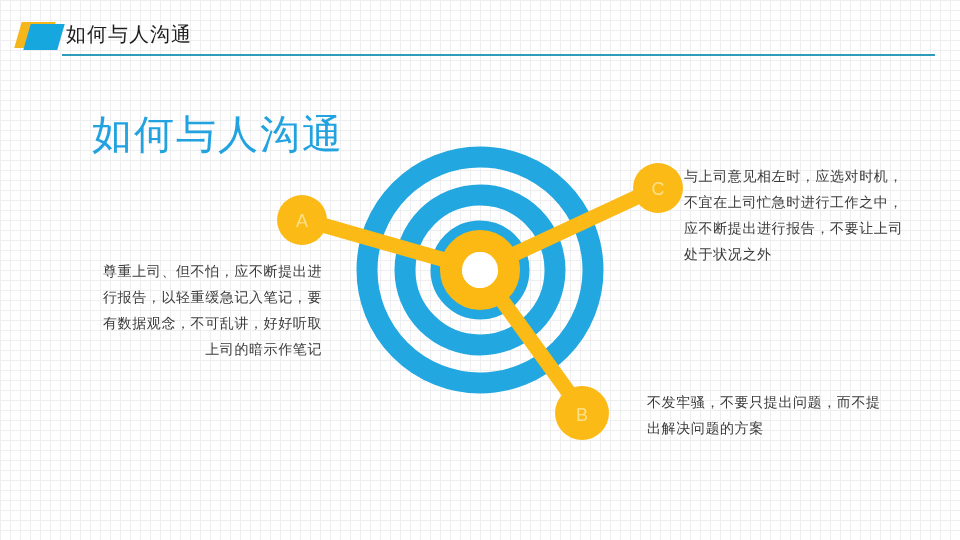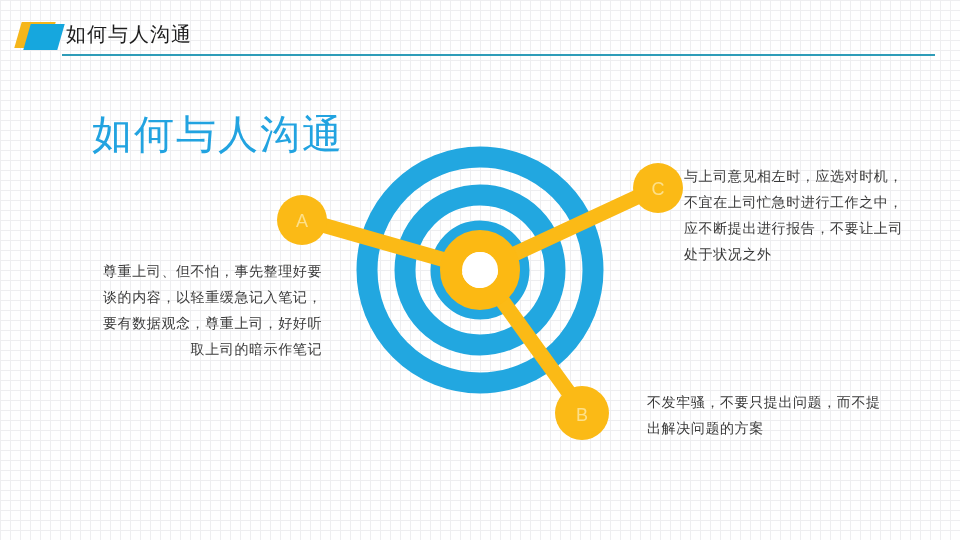--- a/index.html
+++ b/index.html
@@ -169,17 +169,17 @@
     </g>
 
     <g>
       <circle cx="332" cy="283" r="27" fill="#FBBA16"></circle>
       <text x="332" y="291" text-anchor="middle" font-family="Liberation Sans, sans-serif" font-size="18" fill="#FDE08A">B</text>
     </g>
 
   </svg>
 </div>
 
-<div id="text-a" class="body-text">尊重上司、但不怕，事先整理好要谈的内容，以轻重缓急记入笔记，要有数据观念，尊重上司，好好听取上司的暗示作笔记</div>
+<div id="text-a" class="body-text">尊重上司、但不怕，应不断提出进行报告，以轻重缓急记入笔记，要有数据观念，不可乱讲，好好听取上司的暗示作笔记</div>
 
 <div id="text-c" class="body-text">与上司意见相左时，应选对时机，不宜在上司忙急时进行工作之中，应不断提出进行报告，不要让上司处于状况之外</div>
 
 <div id="text-b" class="body-text">不发牢骚，不要只提出问题，而不提出解决问题的方案</div>
 
 </body></html>

